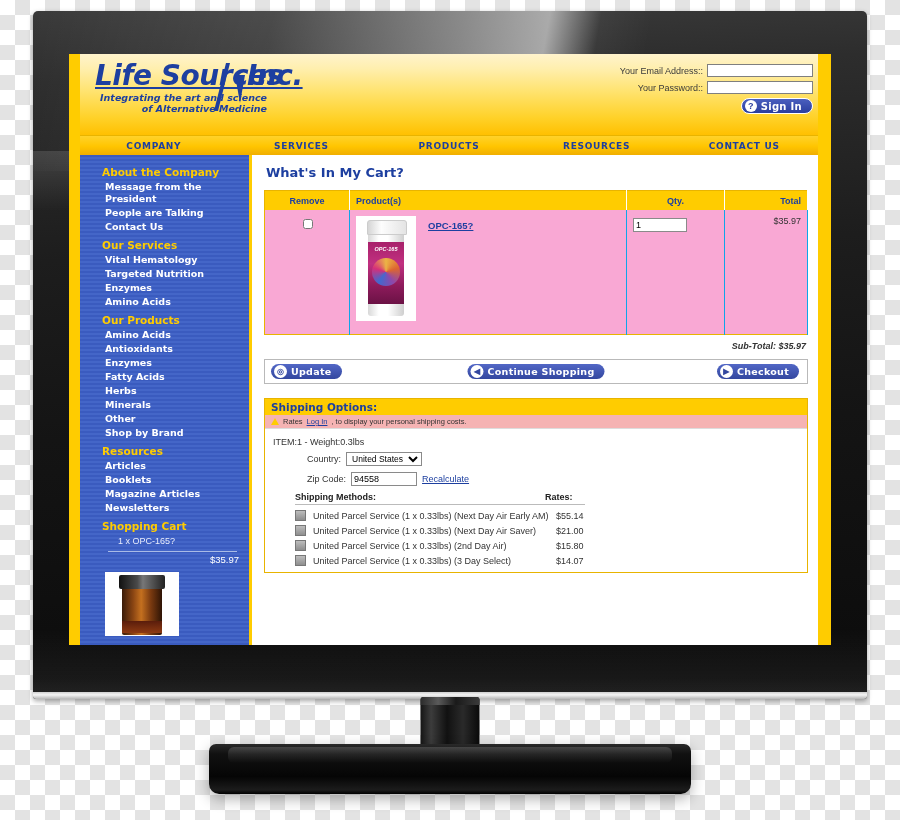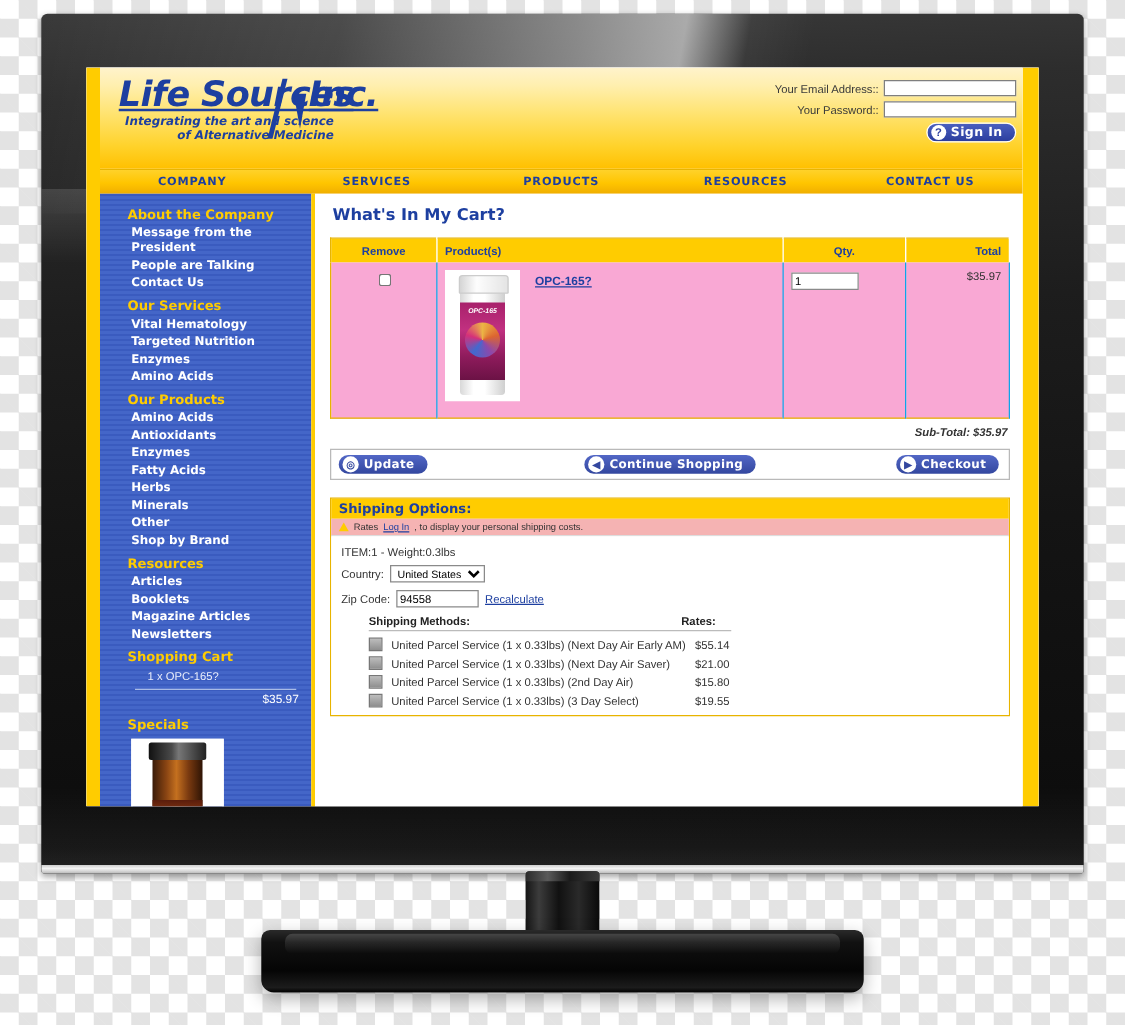--- a/index.html
+++ b/index.html
@@ -264,21 +264,21 @@
     background:#F5B3B3;padding:2px 6px;font-size:7.5px;color:#333;
     display:flex;align-items:center;gap:4px;border-bottom:1px solid #ddd;
   }
   .warn-tri{
     width:0;height:0;border-left:4px solid transparent;border-right:4px solid transparent;
     border-bottom:7px solid #FFCC00;flex:none;
   }
   .ship-alert a{color:#1D3FA0;text-decoration:underline;cursor:pointer;}
   .ship-body{padding:8px 8px 4px 8px;font-size:9px;color:#333;background:#fff;}
   .ship-line{margin-bottom:5px;}
-  .ship-row{display:flex;align-items:center;gap:5px;margin-bottom:6px;}
+  .ship-row{display:flex;align-items:center;gap:5px;margin-bottom:6px;margin-left:34px;}
   .country-sel{
     border:1px solid #8a8a8a;background:#fff;font-size:8.5px;
     padding:0 1px;height:14px;
   }
   .zip-input{
     width:60px;height:12px;border:1px solid #8a8a8a;background:#fff;font-size:9px;padding:0 2px;
   }
   .recalc{color:#1D3FA0;text-decoration:underline;font-size:9px;cursor:pointer;}
 
   .methods{margin:6px 0 0 22px;}
@@ -405,21 +405,20 @@
             <div class="sb-link">Articles</div>
             <div class="sb-link">Booklets</div>
             <div class="sb-link">Magazine Articles</div>
             <div class="sb-link">Newsletters</div>
 
             <div class="sb-head">Shopping Cart</div>
             <div class="sb-cart-item">1 x OPC-165?</div>
             <div class="sb-rule"></div>
             <div class="sb-cart-total">$35.97</div>
 
-            <div class="sb-head">Specials</div>
             <div class="sb-special-img">
               <div class="amber-bottle"></div>
               <div class="amber-label"></div>
               <div class="amber-cap"></div>
             </div>
           </div>
 
           <div class="content">
             <div class="page-title">What's In My Cart?</div>
 
@@ -513,21 +512,21 @@
                     <span class="m-rate">$21.00</span>
                   </div>
                   <div class="m-row">
                     <span class="m-radio"></span>
                     <span class="m-name">United Parcel Service (1 x 0.33lbs) (2nd Day Air)</span>
                     <span class="m-rate">$15.80</span>
                   </div>
                   <div class="m-row">
                     <span class="m-radio"></span>
                     <span class="m-name">United Parcel Service (1 x 0.33lbs) (3 Day Select)</span>
-                    <span class="m-rate">$19.55</span>
+                    <span class="m-rate">$14.07</span>
                   </div>
                 </div>
               </div>
             </div>
 
           </div>
         </div>
 
       </div>
     </div>

